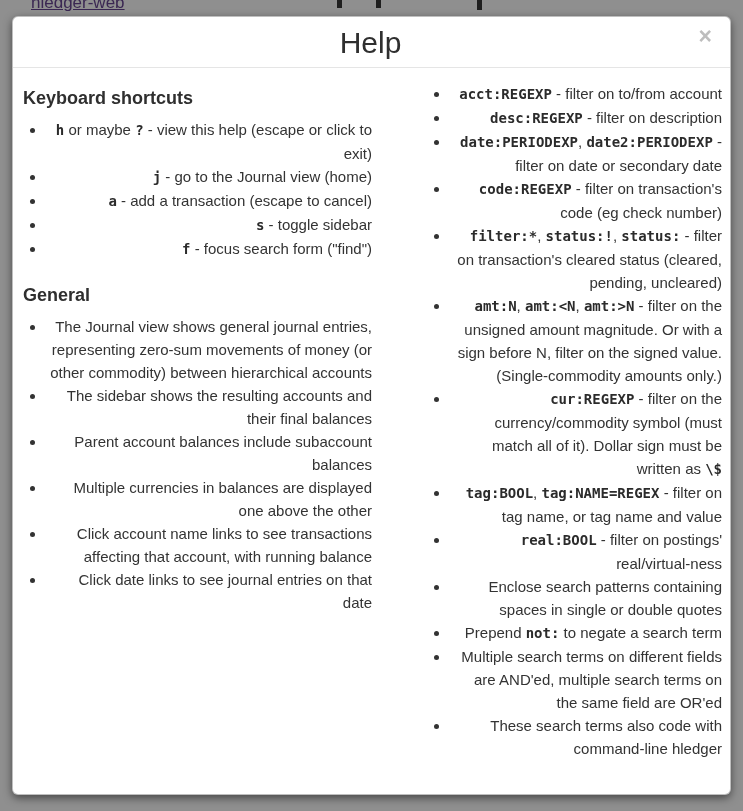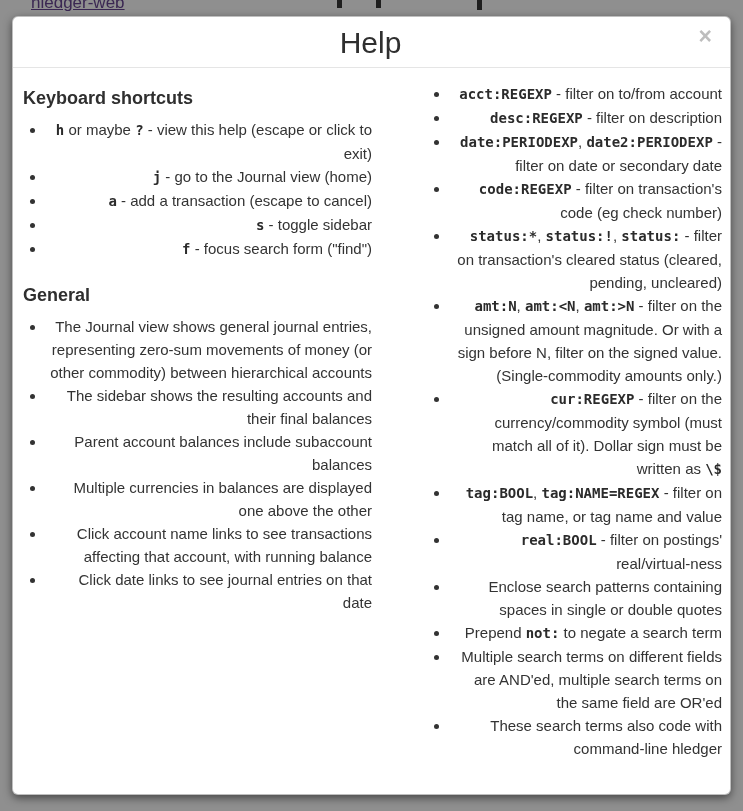--- a/index.html
+++ b/index.html
@@ -157,21 +157,21 @@
           <li>Click account name links to see transactions affecting that account, with running balance</li>
           <li>Click date links to see journal entries on that date</li>
         </ul>
       </div>
     <div class="col-right">
         <ul class="help-list">
           <li><code>acct:REGEXP</code> - filter on to/from account</li>
           <li><code>desc:REGEXP</code> - filter on description</li>
           <li><code>date:PERIODEXP</code>, <code>date2:PERIODEXP</code> - filter on date or secondary date</li>
           <li><code>code:REGEXP</code> - filter on transaction's code (eg check number)</li>
-          <li><code>status:*</code>, <code>status:!</code>, <code>status:</code> - filter on transaction's cleared status (cleared, pending, uncleared)</li>
+          <li><code>filter:*</code>, <code>status:!</code>, <code>status:</code> - filter on transaction's cleared status (cleared, pending, uncleared)</li>
           <li><code>amt:N</code>, <code>amt:&lt;N</code>, <code>amt:&gt;N</code> - filter on the unsigned amount magnitude. Or with a sign before N, filter on the signed value. (Single-commodity amounts only.)</li>
           <li><code>cur:REGEXP</code> - filter on the currency/commodity symbol (must match all of it). Dollar sign must be written as <code>\$</code></li>
           <li><code>tag:BOOL</code>, <code>tag:NAME=REGEX</code> - filter on tag name, or tag name and value</li>
           <li><code>real:BOOL</code> - filter on postings' real/virtual-ness</li>
           <li>Enclose search patterns containing spaces in single or double quotes</li>
           <li>Prepend <code>not:</code> to negate a search term</li>
           <li>Multiple search terms on different fields are AND'ed, multiple search terms on the same field are OR'ed</li>
           <li>These search terms also code with command-line hledger</li>
         </ul>
       </div>

